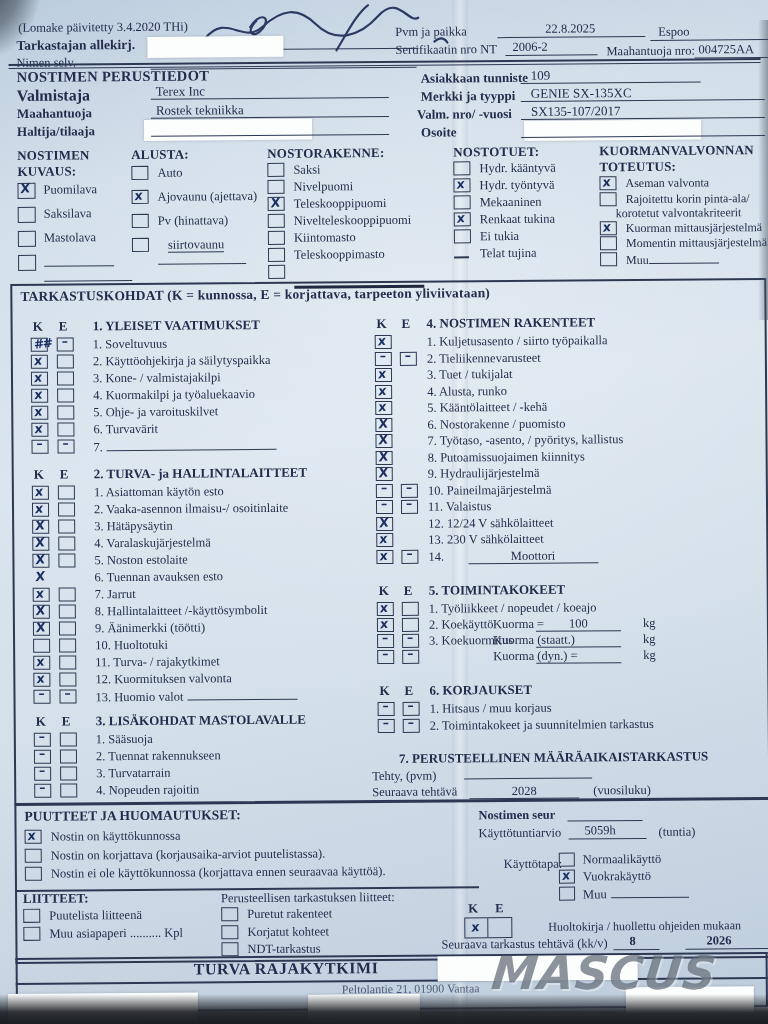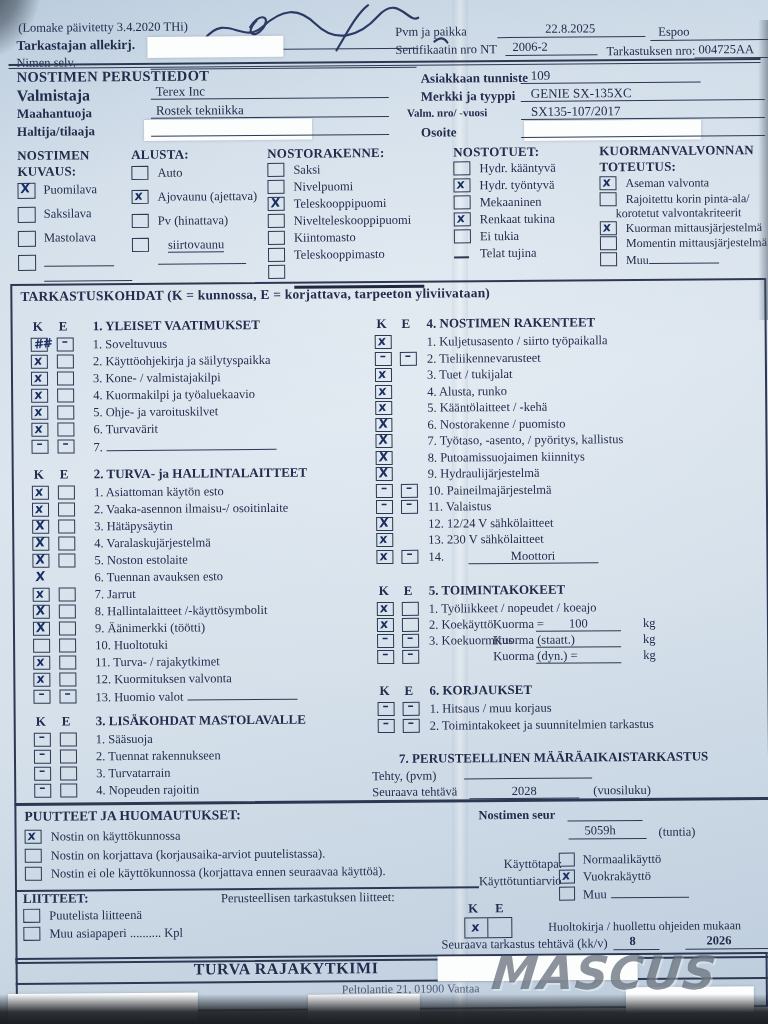--- a/index.html
+++ b/index.html
@@ -132,21 +132,21 @@
   <div class="red" style="left:147px;top:31px;width:136px;height:21px;"></div>
 
   <div class="lbl" style="left:395px;top:21px;">Pvm ja paikka</div>
   <div class="lbl" style="left:545px;top:19px;">22.8.2025</div>
   <div class="hline" style="left:497px;top:34px;width:148px;"></div>
   <div class="lbl" style="left:658px;top:23px;">Espoo</div>
   <div class="hline" style="left:650px;top:38px;width:118px;"></div>
   <div class="lbl" style="left:395px;top:39px;">Sertifikaatin nro NT</div>
   <div class="lbl" style="left:512px;top:37px;">2006-2</div>
   <div class="hline" style="left:505px;top:52px;width:92px;"></div>
-  <div class="lbl" style="left:606px;top:42px;">Tarkastuksen nro:</div>
+  <div class="lbl" style="left:606px;top:42px;">Maahantuoja nro:</div>
   <div class="lbl" style="left:698px;top:41px;">004725AA</div>
   <div class="hline" style="left:694px;top:56px;width:74px;"></div>
 
   <div class="thick" style="left:8px;top:57px;width:752px;"></div>
   <div class="lbl b" style="left:16px;top:62px;font-size:14.5px;letter-spacing:.3px;">NOSTIMEN PERUSTIEDOT</div>
   <div id="basicL">
         <div class="lbl b" style="left: 16px; top: 80px; font-size: 16px;">Valmistaja</div>
         <div class="lbl" style="left: 155px; top: 78px; font-size: 13px;">Terex Inc</div>
         <div class="hline" style="left: 150px; top: 93px; width: 238px;"></div>
         <div class="lbl b" style="left: 16px; top: 98.5px; font-size: 13px;">Maahantuoja</div>
@@ -156,21 +156,21 @@
         <div class="red" style="left: 143px; top: 114px; width: 168px; height: 21px;"></div>
         <div class="hline" style="left: 150px; top: 130px; width: 238px;"></div>
       </div>
   <div id="basicR">
         <div class="lbl b" style="left: 420px; top: 67px; font-size: 13px;">Asiakkaan tunniste</div>
         <div class="lbl" style="left: 530px; top: 65px; font-size: 13px;">109</div>
         <div class="hline" style="left: 520px; top: 80px; width: 180px;"></div>
         <div class="lbl b" style="left: 420px; top: 85px; font-size: 13px;">Merkki ja tyyppi</div>
         <div class="lbl" style="left: 530px; top: 83px; font-size: 13px;">GENIE SX-135XC</div>
         <div class="hline" style="left: 520px; top: 98px; width: 244px;"></div>
-        <div class="lbl b" style="left: 406px; top: 103px; font-size: 11px;">Valm. nro/ -vuosi</div>
+        <div class="lbl b" style="left: 416px; top: 103px; font-size: 13px;">Valm. nro/ -vuosi</div>
         <div class="lbl" style="left: 530px; top: 101px; font-size: 13px;">SX135-107/2017</div>
         <div class="hline" style="left: 520px; top: 116px; width: 244px;"></div>
         <div class="lbl b" style="left: 420px; top: 121px; font-size: 13px;">Osoite</div>
         <div class="red" style="left: 523px; top: 118px; width: 177px; height: 20px;"></div>
         <div class="hline" style="left: 520px; top: 134px; width: 244px;"></div>
       </div>
 
   <div class="types">
         <div class="tcol tc0">
           <div class="ttitle">NOSTIMEN</div>
@@ -430,39 +430,44 @@
           <div class="prow"><span class="cb p">
               <span class="mk">x</span>
             </span><span>Nostin on käyttökunnossa</span></div>
           <div class="prow"><span class="cb p"></span><span>Nostin on korjattava (korjausaika-arviot puutelistassa).</span></div>
           <div class="prow"><span class="cb p"></span><span>Nostin ei ole käyttökunnossa (korjattava ennen seuraavaa käyttöä).</span></div>
         </div>
     <div class="pdiv"></div>
 
     <div class="lbl b" style="left:462px;top:6px;">Nostimen seur</div>
     <div class="hline" style="left:551px;top:19px;width:75px;"></div>
-    <div class="lbl" style="left:462px;top:24px;margin-top:48px;">Käyttötuntiarvio</div>
+    <div class="lbl" style="left:462px;top:24px;">Käyttötuntiarvio</div>
     <div class="lbl" style="left:568px;top:22px;">5059h</div>
     <div class="hline" style="left:552px;top:37px;width:78px;"></div>
     <div class="lbl" style="left:642px;top:24px;">(tuntia)</div>
     <div class="lbl" style="left:487px;top:55px;">Käyttötapa:</div>
     <div class="kt" id="ktopts">
           <div class="ktrow"><span class="cb u"></span><span>Normaalikäyttö</span></div>
           <div class="ktrow"><span class="cb u">
               <span class="mk">x</span>
             </span><span>Vuokrakäyttö</span></div>
           <div class="ktrow"><span class="cb u"></span><span>Muu</span><span class="llin" style="width: 78px;"></span></div>
         </div>
 
     <div class="lbl" style="left:6px;top:85px;font-weight:bold;font-size:13px;">LIITTEET:</div>
     <div class="li-items" id="liitems">
           <div class="lirow"><span class="cb a"></span><span>Puutelista liitteenä</span></div>
           <div class="lirow"><span class="cb a"></span><span>Muu asiapaperi .......... Kpl</span></div>
         </div>
     <div class="lbl" style="left:204px;top:87px;">Perusteellisen tarkastuksen liitteet:</div>
+    <div class="li2-items" id="li2items">
+          <div class="lirow"><span class="cb a"></span><span>Puretut rakenteet</span></div>
+          <div class="lirow"><span class="cb a"></span><span>Korjatut kohteet</span></div>
+          <div class="lirow"><span class="cb a"></span><span>NDT-tarkastus</span></div>
+        </div>
 
     <div class="lbl b" style="left:451px;top:99px;">K</div>
     <div class="lbl b" style="left:478px;top:99px;">E</div>
     <div class="svcbox">
       <span class="cell">
             <span class="mk" style="left:6px;top:1px;">x</span>
           </span>
     </div>
     <div class="lbl" style="left:531px;top:118px;font-size:12px;">Huoltokirja / huollettu ohjeiden mukaan</div>
     <div class="lbl" style="left:424px;top:135px;">Seuraava tarkastus tehtävä (kk/v)</div>

